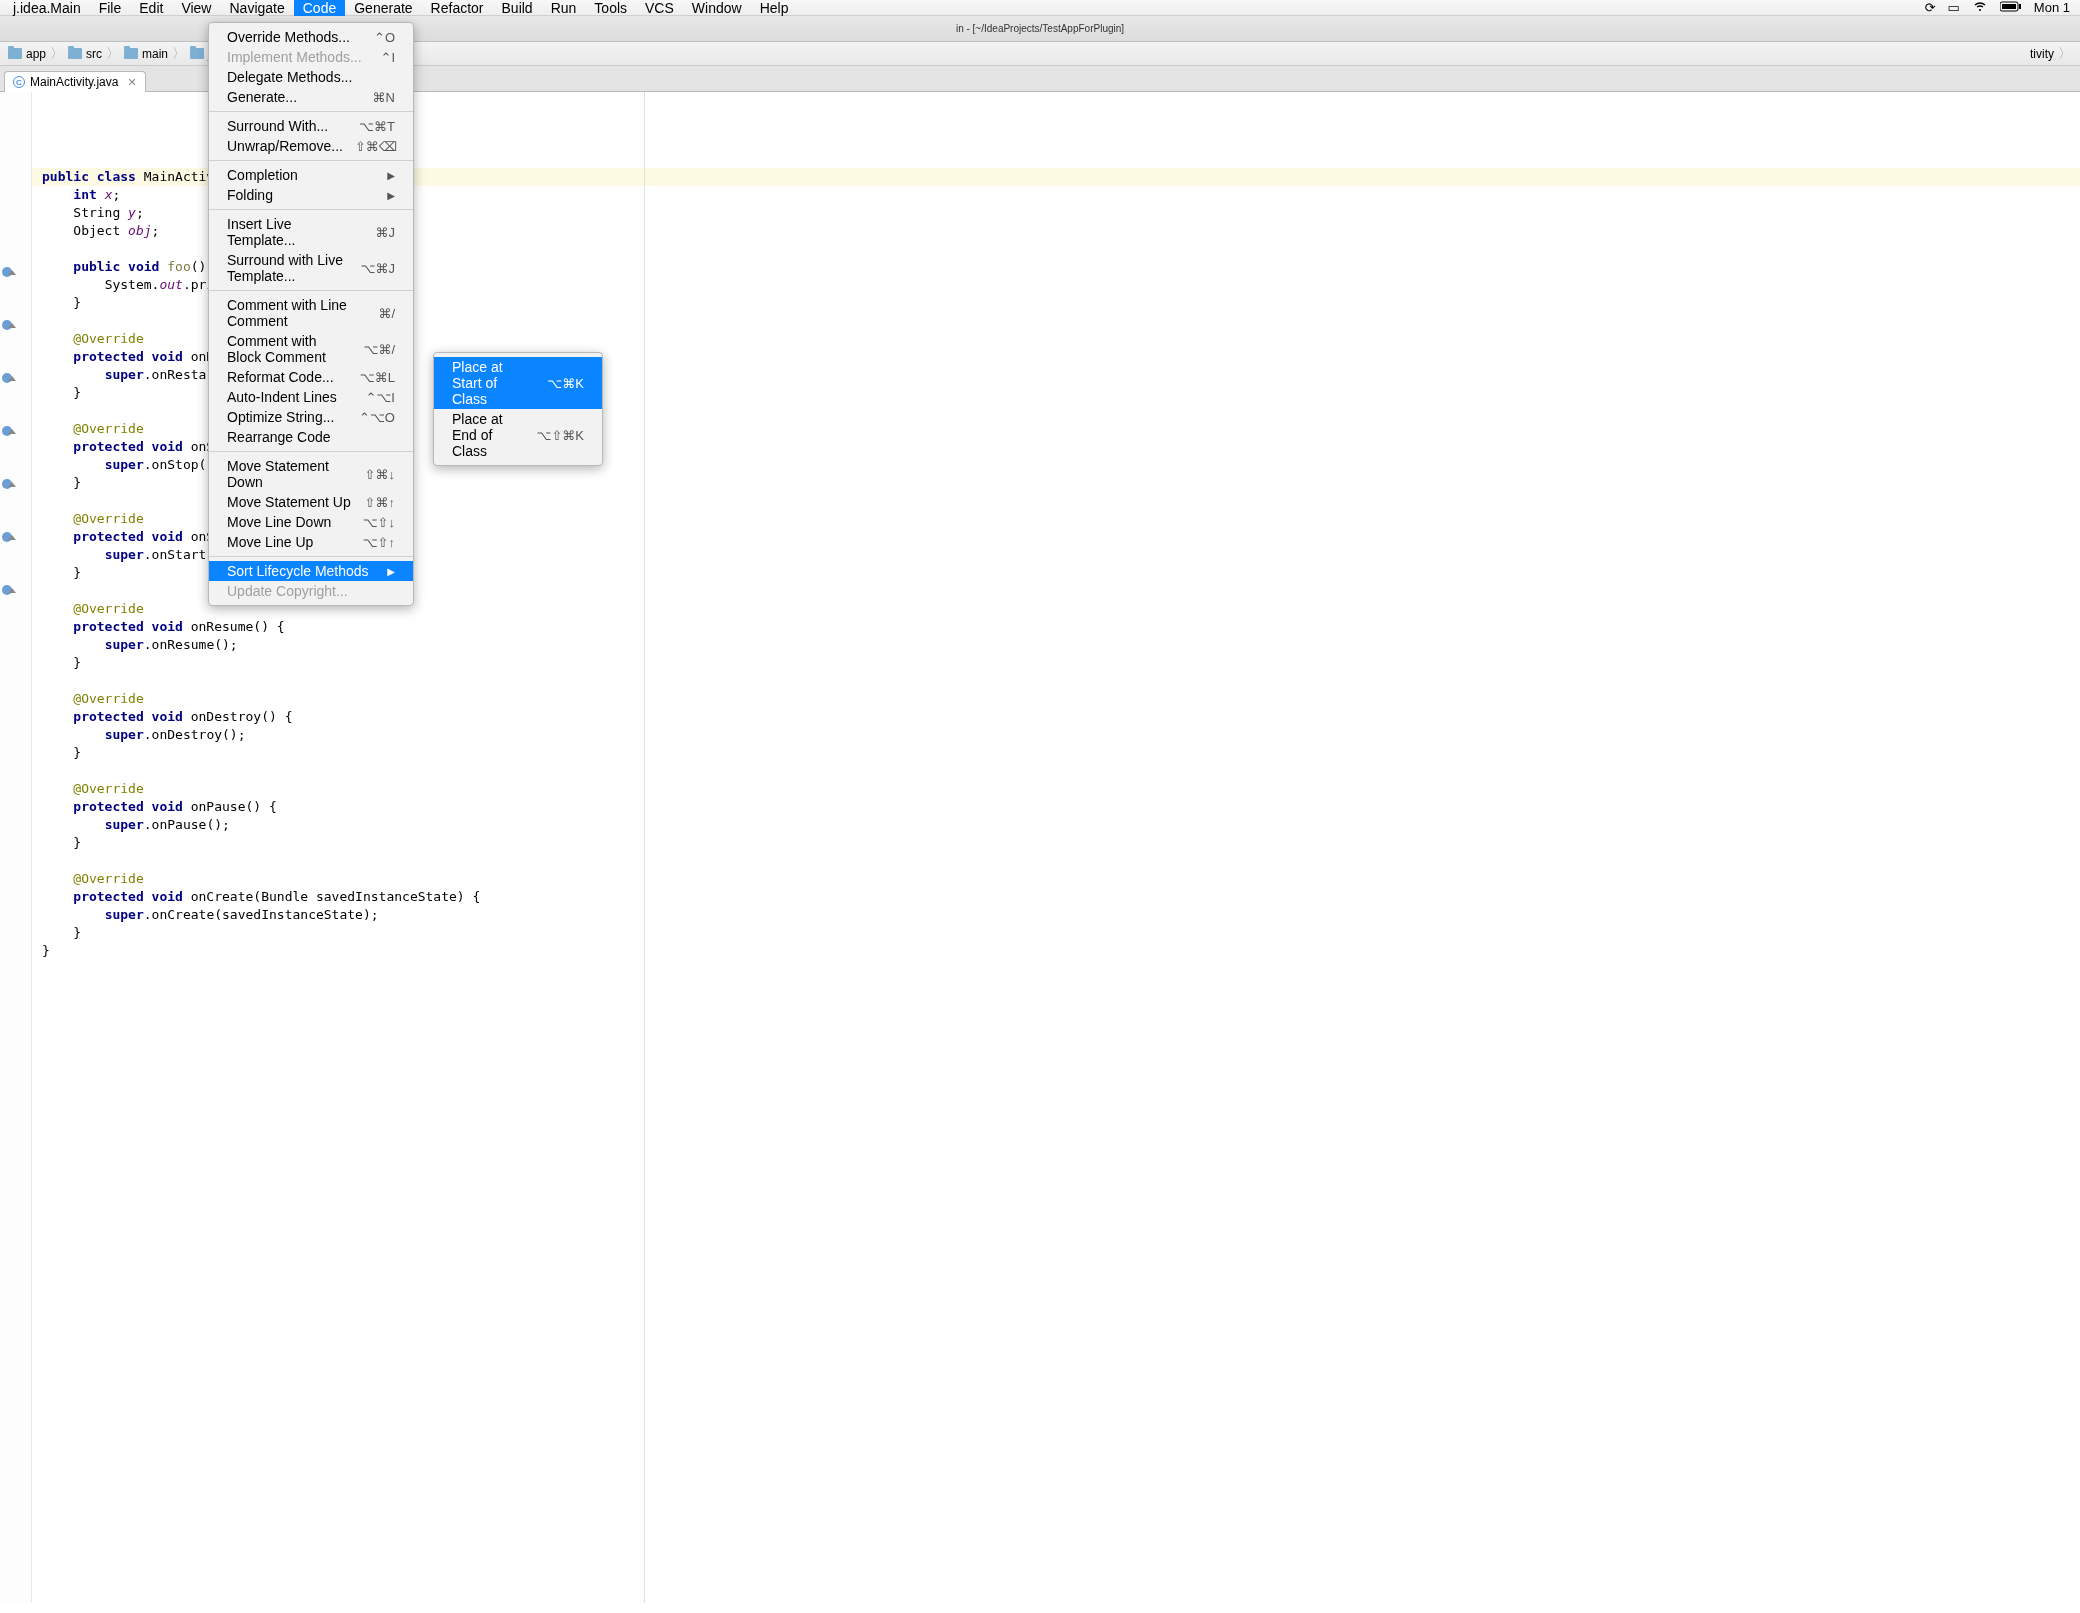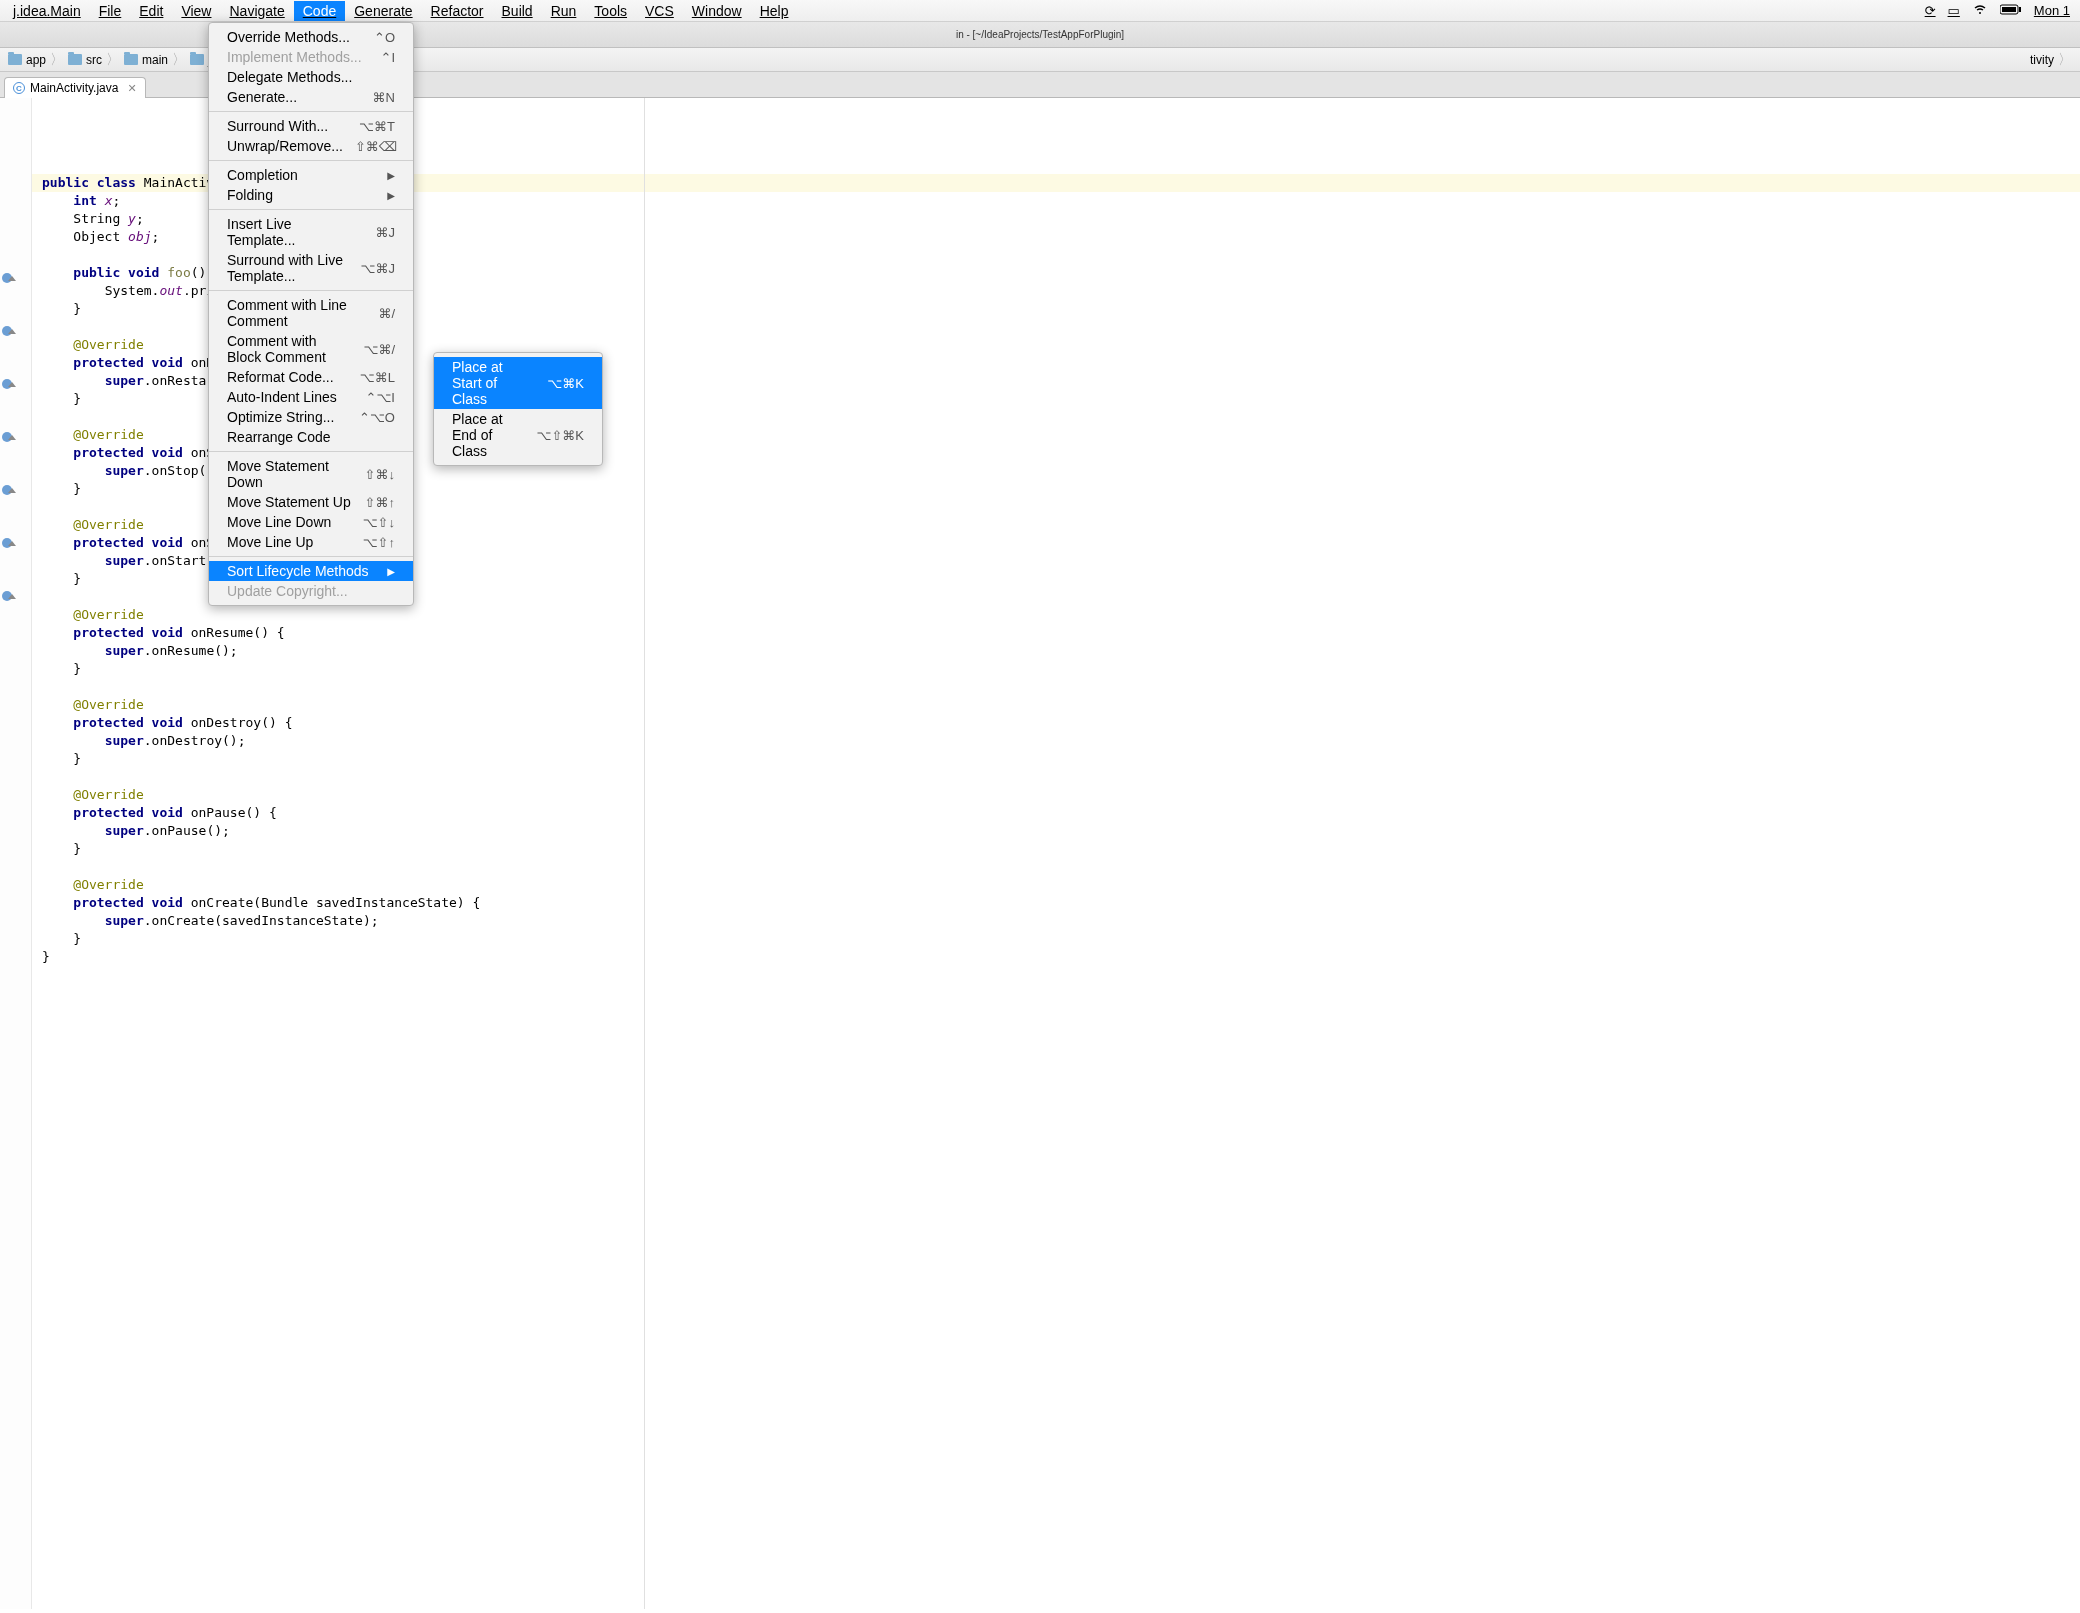--- a/index.html
+++ b/index.html
@@ -4,26 +4,25 @@
   <style>
     * { margin: 0; padding: 0; box-sizing: border-box; }
     body {
       font-family: -apple-system, "Helvetica Neue", Arial, sans-serif;
       font-size: 13px;
       background: #fff;
       overflow: hidden;
     }
     .menubar {
       background: linear-gradient(#f8f8f8, #eeeeee);
-      height: 22px;
+      height: 16px;
       display: flex;
       align-items: center;
       padding: 0 4px;
       border-bottom: 1px solid #d0d0d0;
-      text-decoration: underline;
     }
     .menubar-item {
       padding: 2px 9px;
       font-size: 14px;
       color: #000;
       cursor: default;
     }
     .menubar-item.active {
       background: #0a84ff;
       color: #fff;

